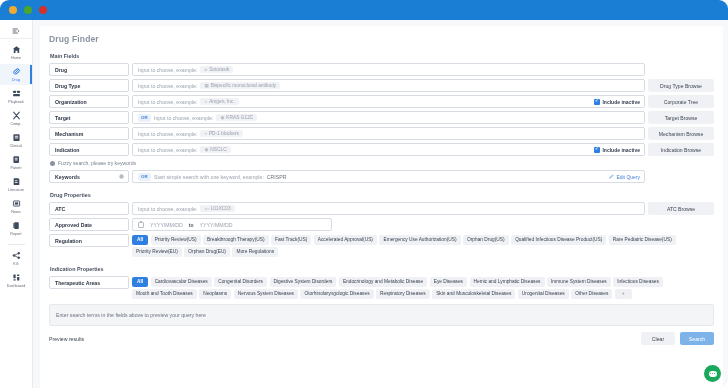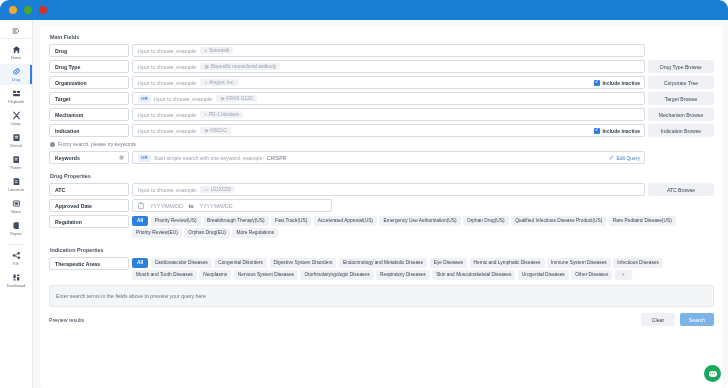--- a/index.html
+++ b/index.html
@@ -389,20 +389,21 @@
               <rect x="9" y="7" width="4" height="6.5" rx=".8"></rect>
             </svg>
         </span>
         <span class="lbl">Dashboard</span>
       </div>
     </div>
 
     <div class="main">
       <div class="card">
 
+        <div class="page-title">Drug Finder</div>
 
         <div class="section-title">Main Fields</div>
 
         <div class="row">
           <div class="fname">Drug</div>
           <div class="finput">
             <span class="ph">Input to choose, example:</span>
             <span class="chip">
               <span class="gl">⌀</span>
               <span>Sotorasib</span>

